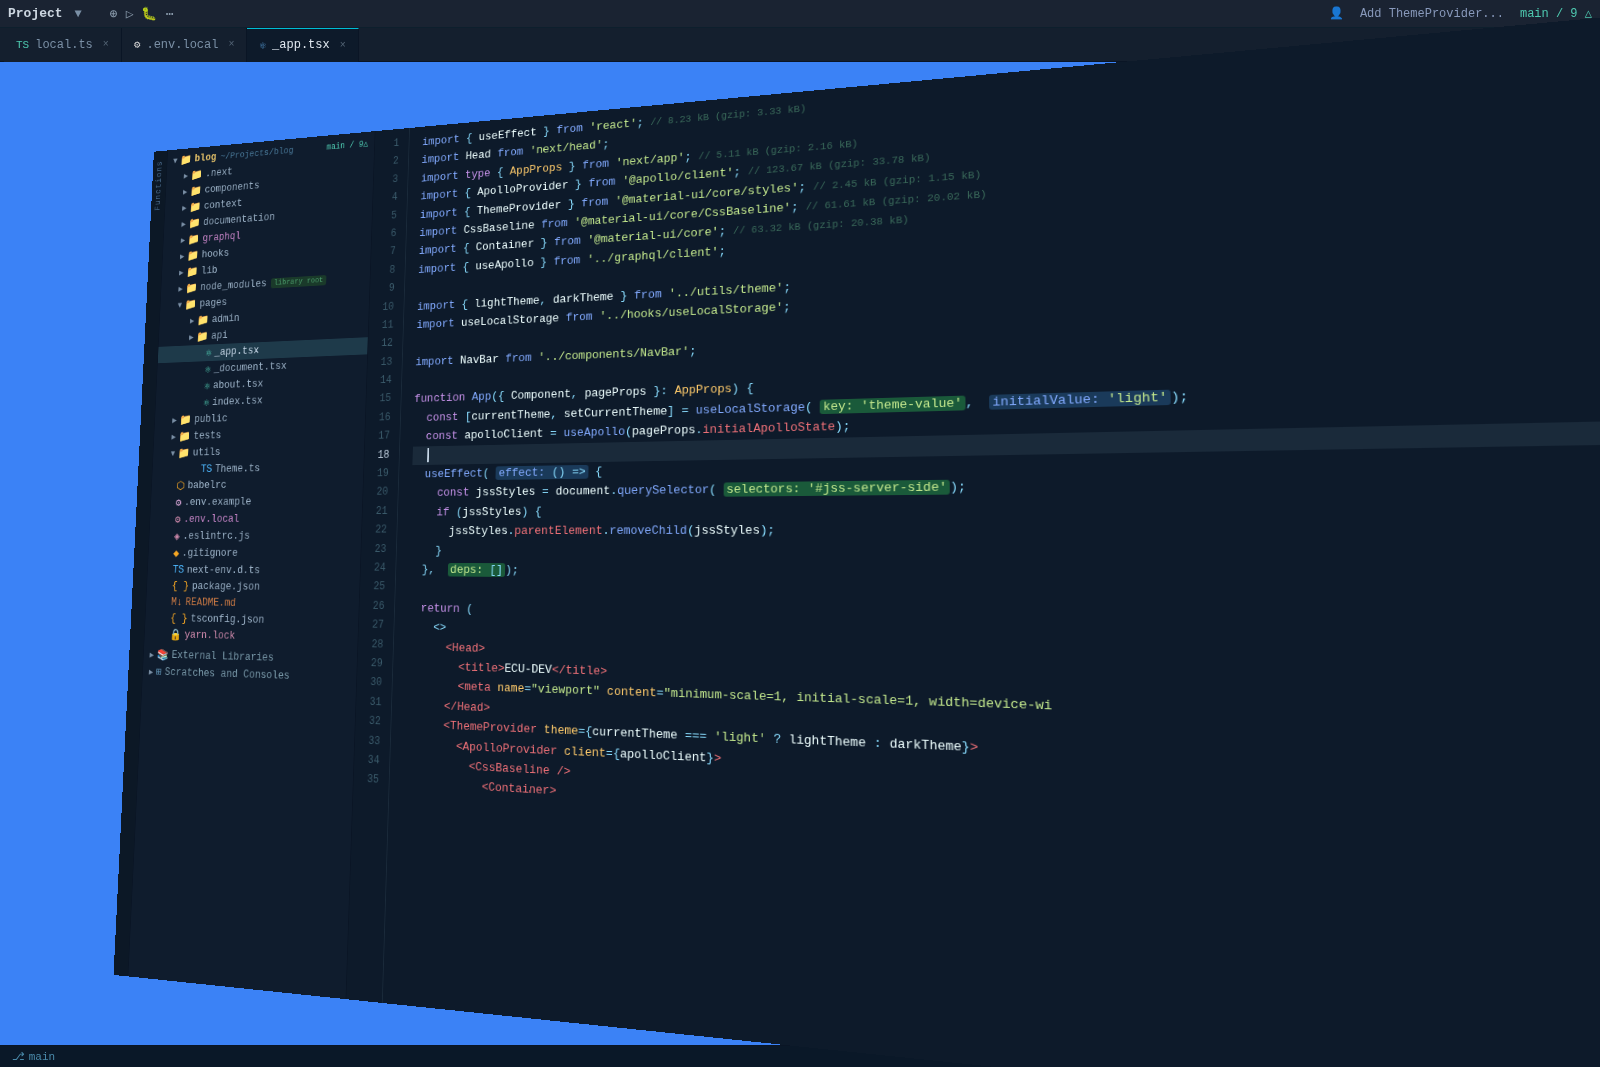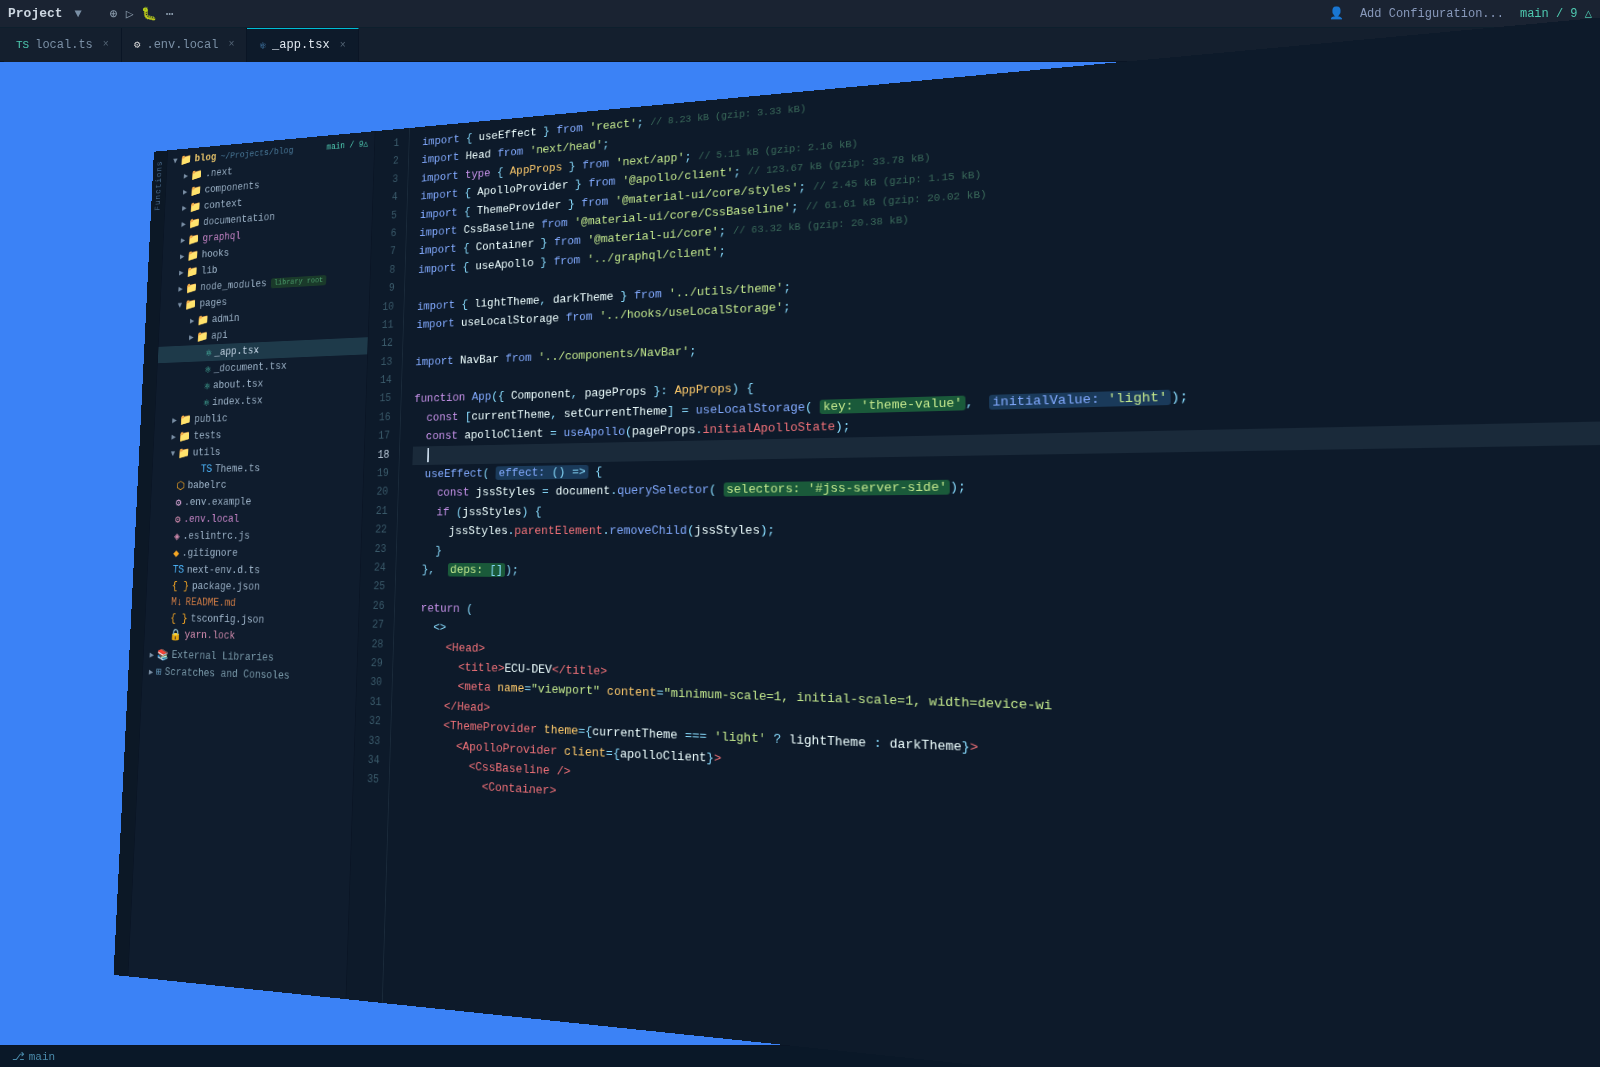--- a/index.html
+++ b/index.html
@@ -339,21 +339,21 @@
       <span style="color:#7a8fa5;cursor:pointer;">▼</span>
       <div class="title-bar-icons">
         <span style="color:#8899aa;font-size:13px;">⊕</span>
         <span style="color:#8899aa;font-size:13px;">▷</span>
         <span style="color:#8899aa;font-size:13px;">🐛</span>
         <span style="color:#8899aa;font-size:13px;">⋯</span>
       </div>
     </div>
     <div class="title-bar-right">
       <span style="color:#7a8fa5;">👤</span>
-      <span style="color:#8899bb;cursor:pointer;">Add Configuration...</span>
+      <span style="color:#8899bb;cursor:pointer;">Add ThemeProvider...</span>
       <span style="color:#4ec9b0;">
         <span>main</span> / <span>9 △</span>
       </span>
     </div>
   </div>
 
   <div class="tab-bar">
     <div class="tab">
       <span class="tab-dot-ts">TS</span>
       <span>local.ts</span>

